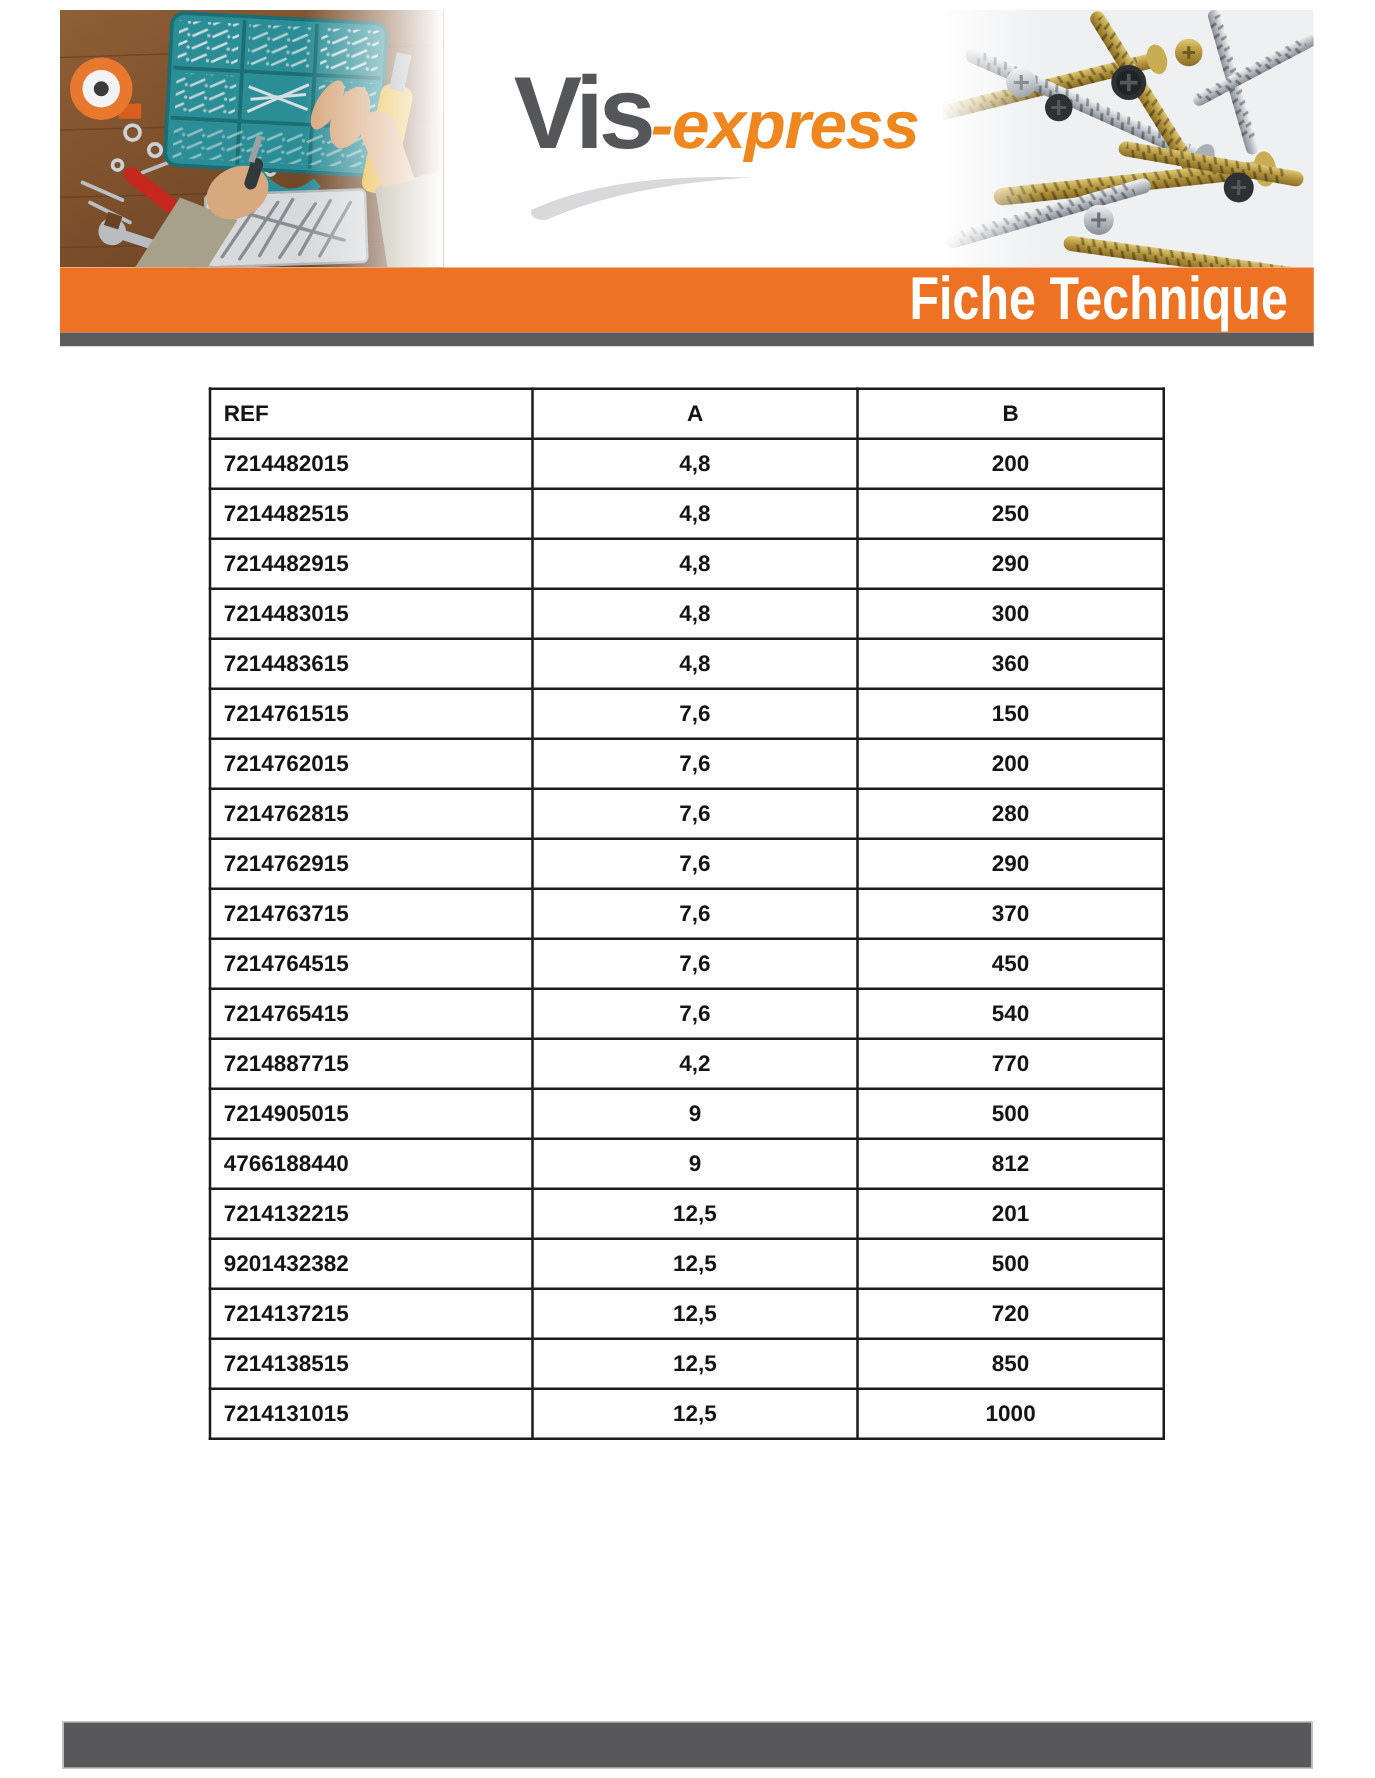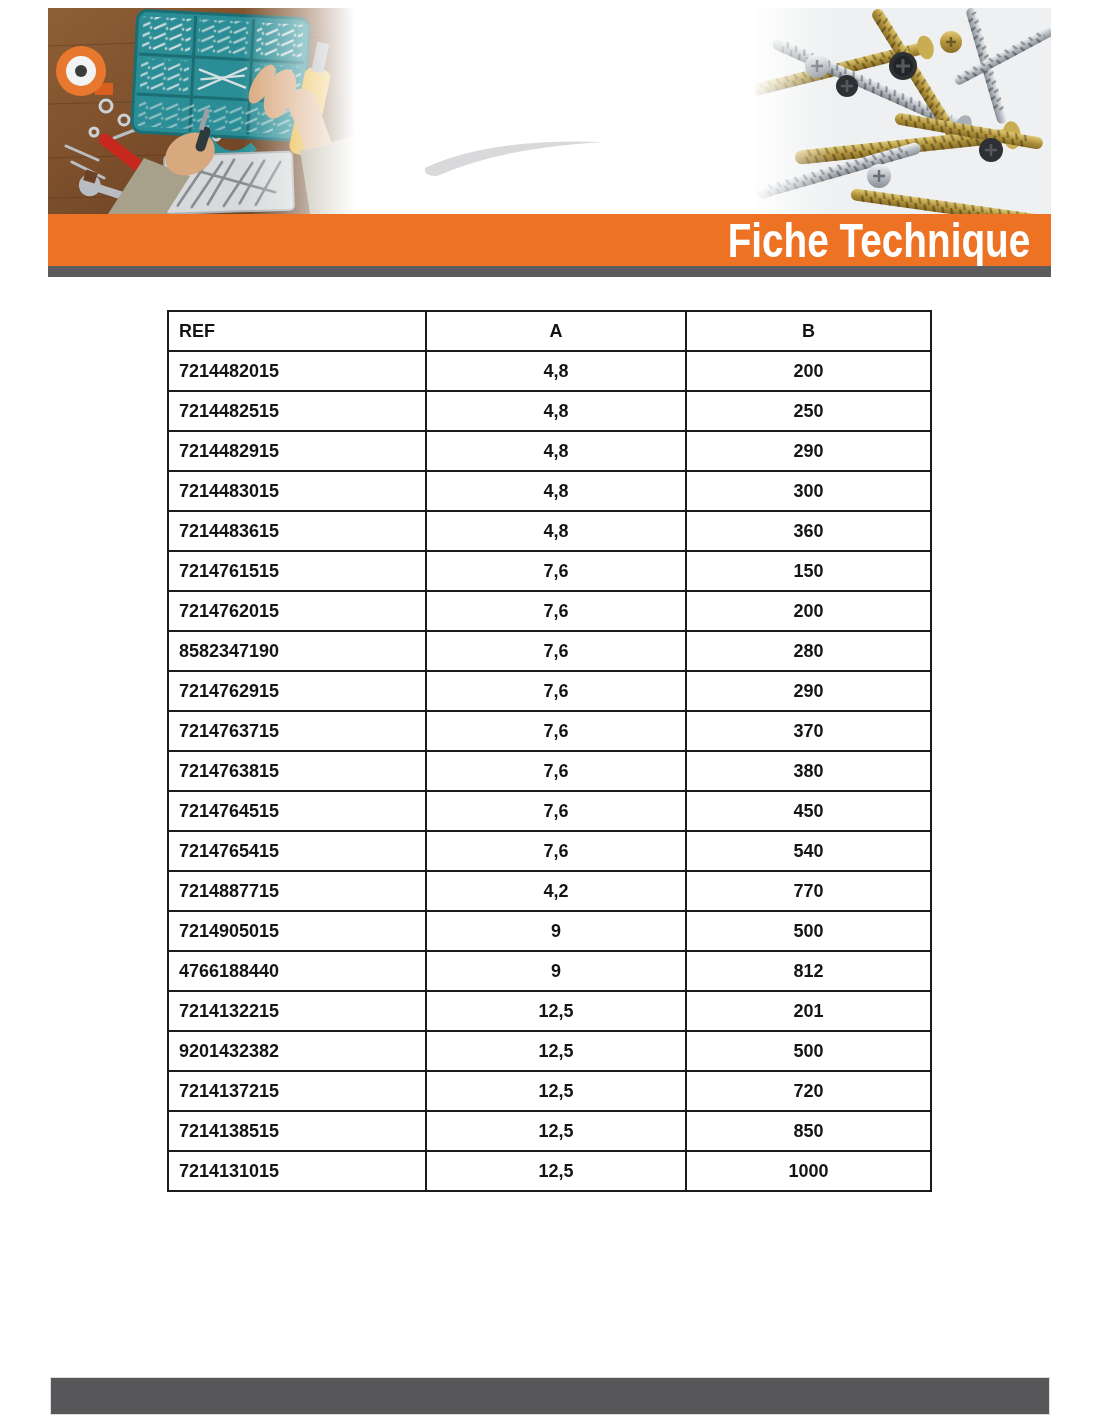--- a/index.html
+++ b/index.html
@@ -178,20 +178,23 @@
           <path d="M258 142 q -14 -34 -22 -52 q 16 -16 30 -4 q 10 26 18 50 Z" fill="#d8a87e"></path>
           <ellipse cx="232" cy="86" rx="14" ry="26" transform="rotate(22 232 86)" fill="#d8a87e"></ellipse>
           <ellipse cx="214" cy="76" rx="9" ry="22" transform="rotate(30 214 76)" fill="#d8a87e"></ellipse>
         </g>
 
         <rect x="195" width="112" height="206" fill="url(#fadeR)"></rect>
       </svg>
     </div>
 
     <div class="logo-area">
+      <div class="logo-text">
+        <span class="logo-vis">Vis</span><span class="logo-express">-express</span>
+      </div>
       <svg class="logo-swoosh" viewBox="0 0 190 44">
         <path d="M6 34 Q 70 4 184 8 Q 80 14 18 42 Q 4 42 6 34 Z" fill="#d9d9db"></path>
       </svg>
     </div>
 
     <div class="photo photo-right">
       <svg viewBox="0 0 296 206" preserveAspectRatio="none">
         <defs>
           <linearGradient id="goldG" x1="0" y1="0" x2="0" y2="1">
             <stop offset="0" stop-color="#e0c873"></stop>
@@ -337,38 +340,33 @@
           <td class="ref">7214761515</td>
           <td>7,6</td>
           <td>150</td>
         </tr>
         <tr>
           <td class="ref">7214762015</td>
           <td>7,6</td>
           <td>200</td>
         </tr>
         <tr>
-          <td class="ref">8582347190</td>
+          <td class="ref">7214762815</td>
           <td>7,6</td>
           <td>280</td>
         </tr>
         <tr>
           <td class="ref">7214762915</td>
           <td>7,6</td>
           <td>290</td>
         </tr>
         <tr>
           <td class="ref">7214763715</td>
           <td>7,6</td>
           <td>370</td>
-        </tr>
-        <tr>
-          <td class="ref">7214763815</td>
-          <td>7,6</td>
-          <td>380</td>
         </tr>
         <tr>
           <td class="ref">7214764515</td>
           <td>7,6</td>
           <td>450</td>
         </tr>
         <tr>
           <td class="ref">7214765415</td>
           <td>7,6</td>
           <td>540</td>

